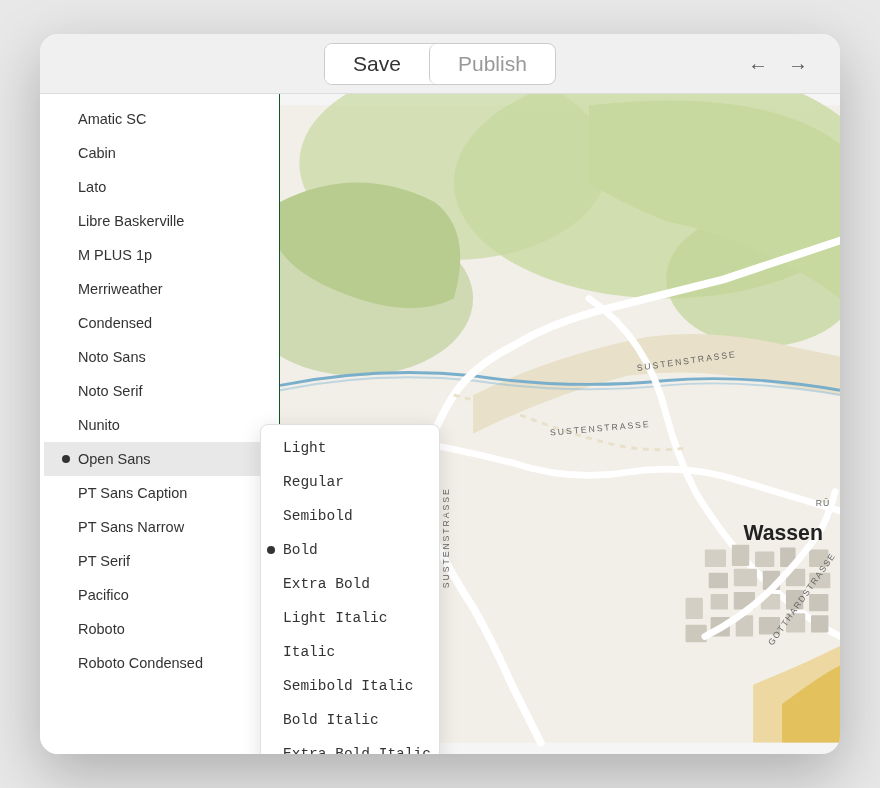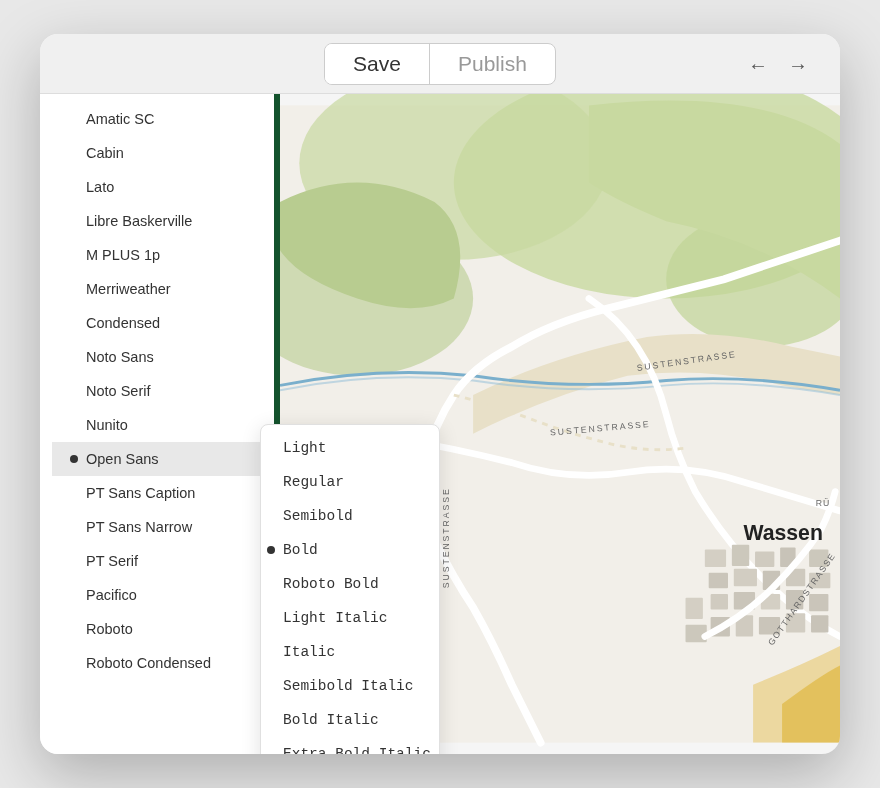--- a/index.html
+++ b/index.html
@@ -55,20 +55,21 @@
       color: #333;
     }
 
     .toolbar-btn.active {
       background: #fff;
       font-weight: 500;
     }
 
     .toolbar-btn:not(.active) {
       color: #999;
+      border-radius: 7px;
     }
 
     .toolbar-btn + .toolbar-btn {
       border-left: 1.5px solid #ccc;
     }
 
     .toolbar-nav {
       display: flex;
       position: absolute;
       right: 24px;
@@ -88,24 +89,24 @@
     .main-content {
       display: flex;
       flex: 1;
       overflow: hidden;
     }
 
     
     .sidebar {
       width: 240px;
       background: #fff;
-      border-right: 6px solid #14532d;
+      border-right: 1px solid #14532d;
       overflow-y: auto;
       flex-shrink: 0;
-      padding: 8px 12px;
+      padding: 8px 4px;
     }
 
     .sidebar::-webkit-scrollbar {
       width: 4px;
     }
     .sidebar::-webkit-scrollbar-thumb {
       background: #ccc;
       border-radius: 2px;
     }
 
@@ -295,21 +296,21 @@
         <div class="weight-item">
           <span class="dot-placeholder"></span>
           <span>Semibold</span>
         </div>
         <div class="weight-item">
           <span class="dot"></span>
           <span>Bold</span>
         </div>
         <div class="weight-item">
           <span class="dot-placeholder"></span>
-          <span>Roboto Bold</span>
+          <span>Extra Bold</span>
         </div>
         <div class="weight-item">
           <span class="dot-placeholder"></span>
           <span>Light Italic</span>
         </div>
         <div class="weight-item">
           <span class="dot-placeholder"></span>
           <span>Italic</span>
         </div>
         <div class="weight-item">

